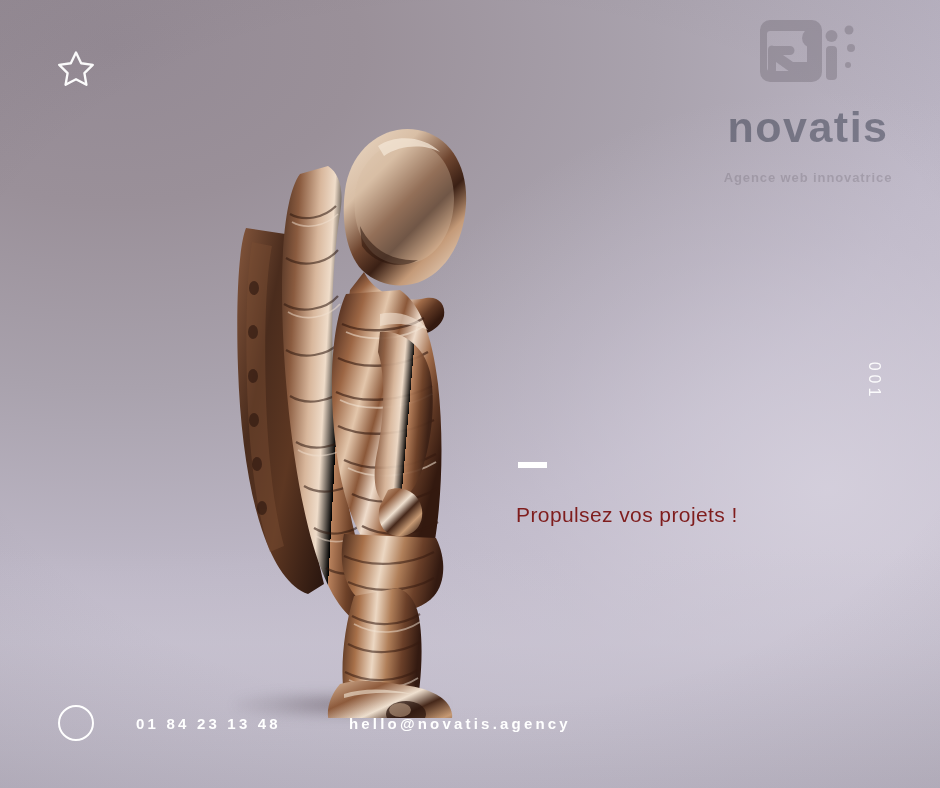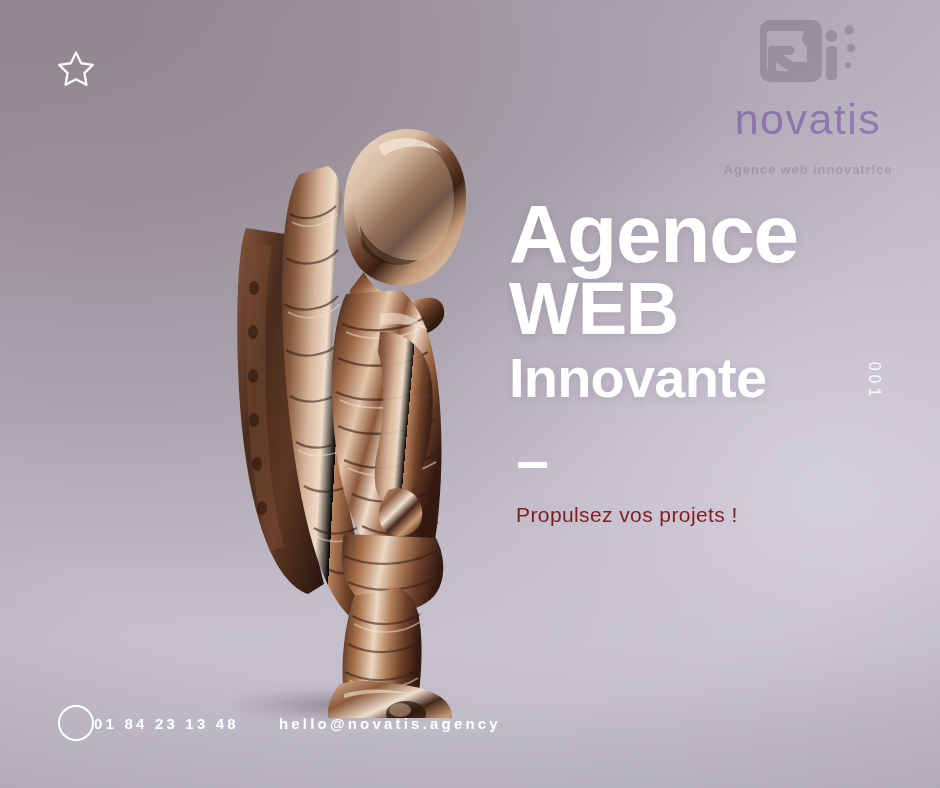--- a/index.html
+++ b/index.html
@@ -56,24 +56,24 @@
 
   
   .logo {
     position:absolute; right:36px; top:18px;
     width:192px;
     display:flex; flex-direction:column; align-items:center;
     opacity:.38;
   }
   .logo-mark { width:104px; height:78px; }
   .logo-word {
-    margin-top:2px;
-    font-size:43px; font-weight:400;
+    margin-top:10px;
+    font-size:43px; font-weight:700;
     letter-spacing:1.5px;
-    color:#4c1d95;
+    color:#0f172a;
     line-height:1;
   }
   .logo-tag {
     margin-top:21px;
     font-size:13px; font-weight:700;
     letter-spacing:.9px;
     color:#7b7480;
   }
 
   
@@ -133,22 +133,22 @@
     border:2px solid #ffffff;
     border-radius:50%;
   }
   .footer-item {
     color:#ffffff;
     font-size:15px; font-weight:700;
     letter-spacing:3.2px;
     white-space:nowrap;
   }
   .f-site  { margin-left:48px; }
-  .f-phone { }
-  .f-mail  { margin-left:40px; }
+  .f-phone { margin-left:42px; }
+  .f-mail  { margin-left:68px; }
 </style>
 </head>
 <body>
 
 <div class="poster">
 
   <div class="bg-base"></div>
   <div class="bg-glow-right"></div>
   <div class="bg-floor"></div>
 
@@ -331,25 +331,20 @@
           <circle cx="93" cy="12" r="4.5"></circle>
           <circle cx="95" cy="30" r="4"></circle>
           <circle cx="92" cy="47" r="3"></circle>
         </g>
       </svg>
     </div>
     <div class="logo-word">novatis</div>
     <div class="logo-tag">Agence web innovatrice</div>
   </div>
 
-  <div class="headline">
-    <div class="h-line h-agence">Agence</div>
-    <div class="h-line h-web">WEB</div>
-    <div class="h-line h-innov">Innovante</div>
-  </div>
 
   <div class="index-num">001</div>
 
   <div class="rule"></div>
 
   <div class="subtitle">Propulsez vos projets !</div>
 
   <div class="footer">
     <div class="footer-circle"></div>
     <div class="footer-item f-phone">01 84 23 13 48</div>

